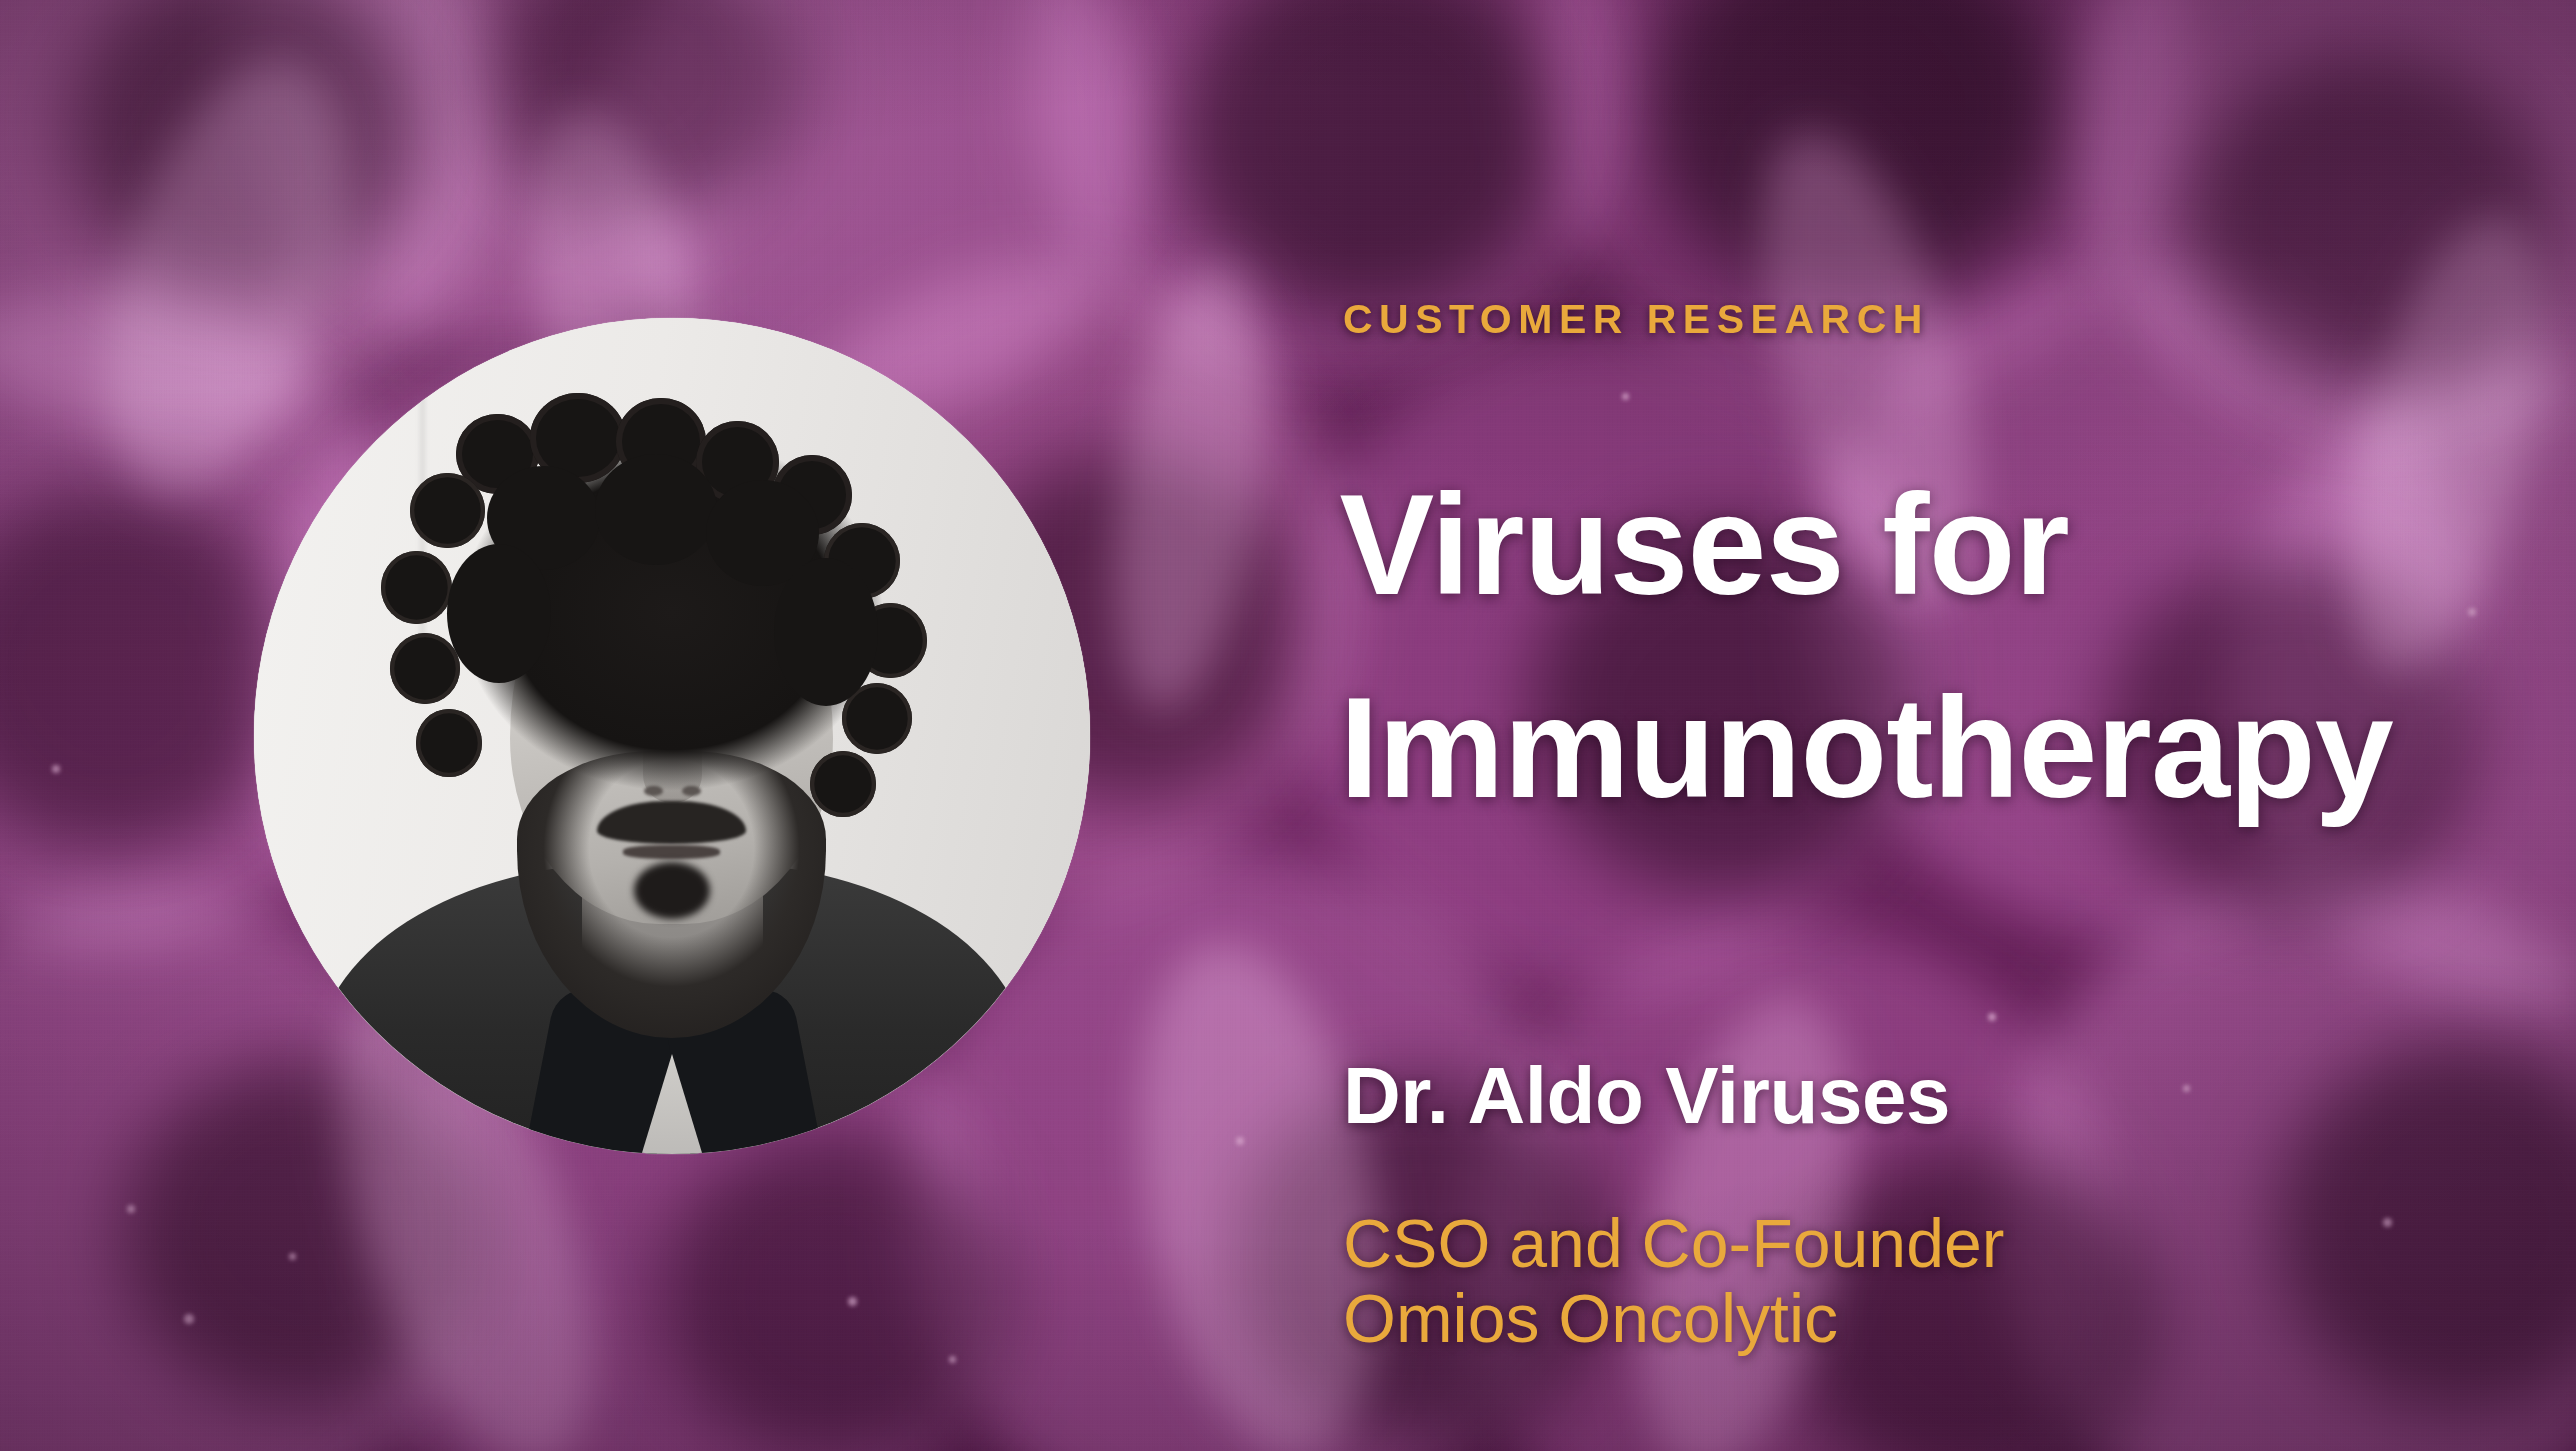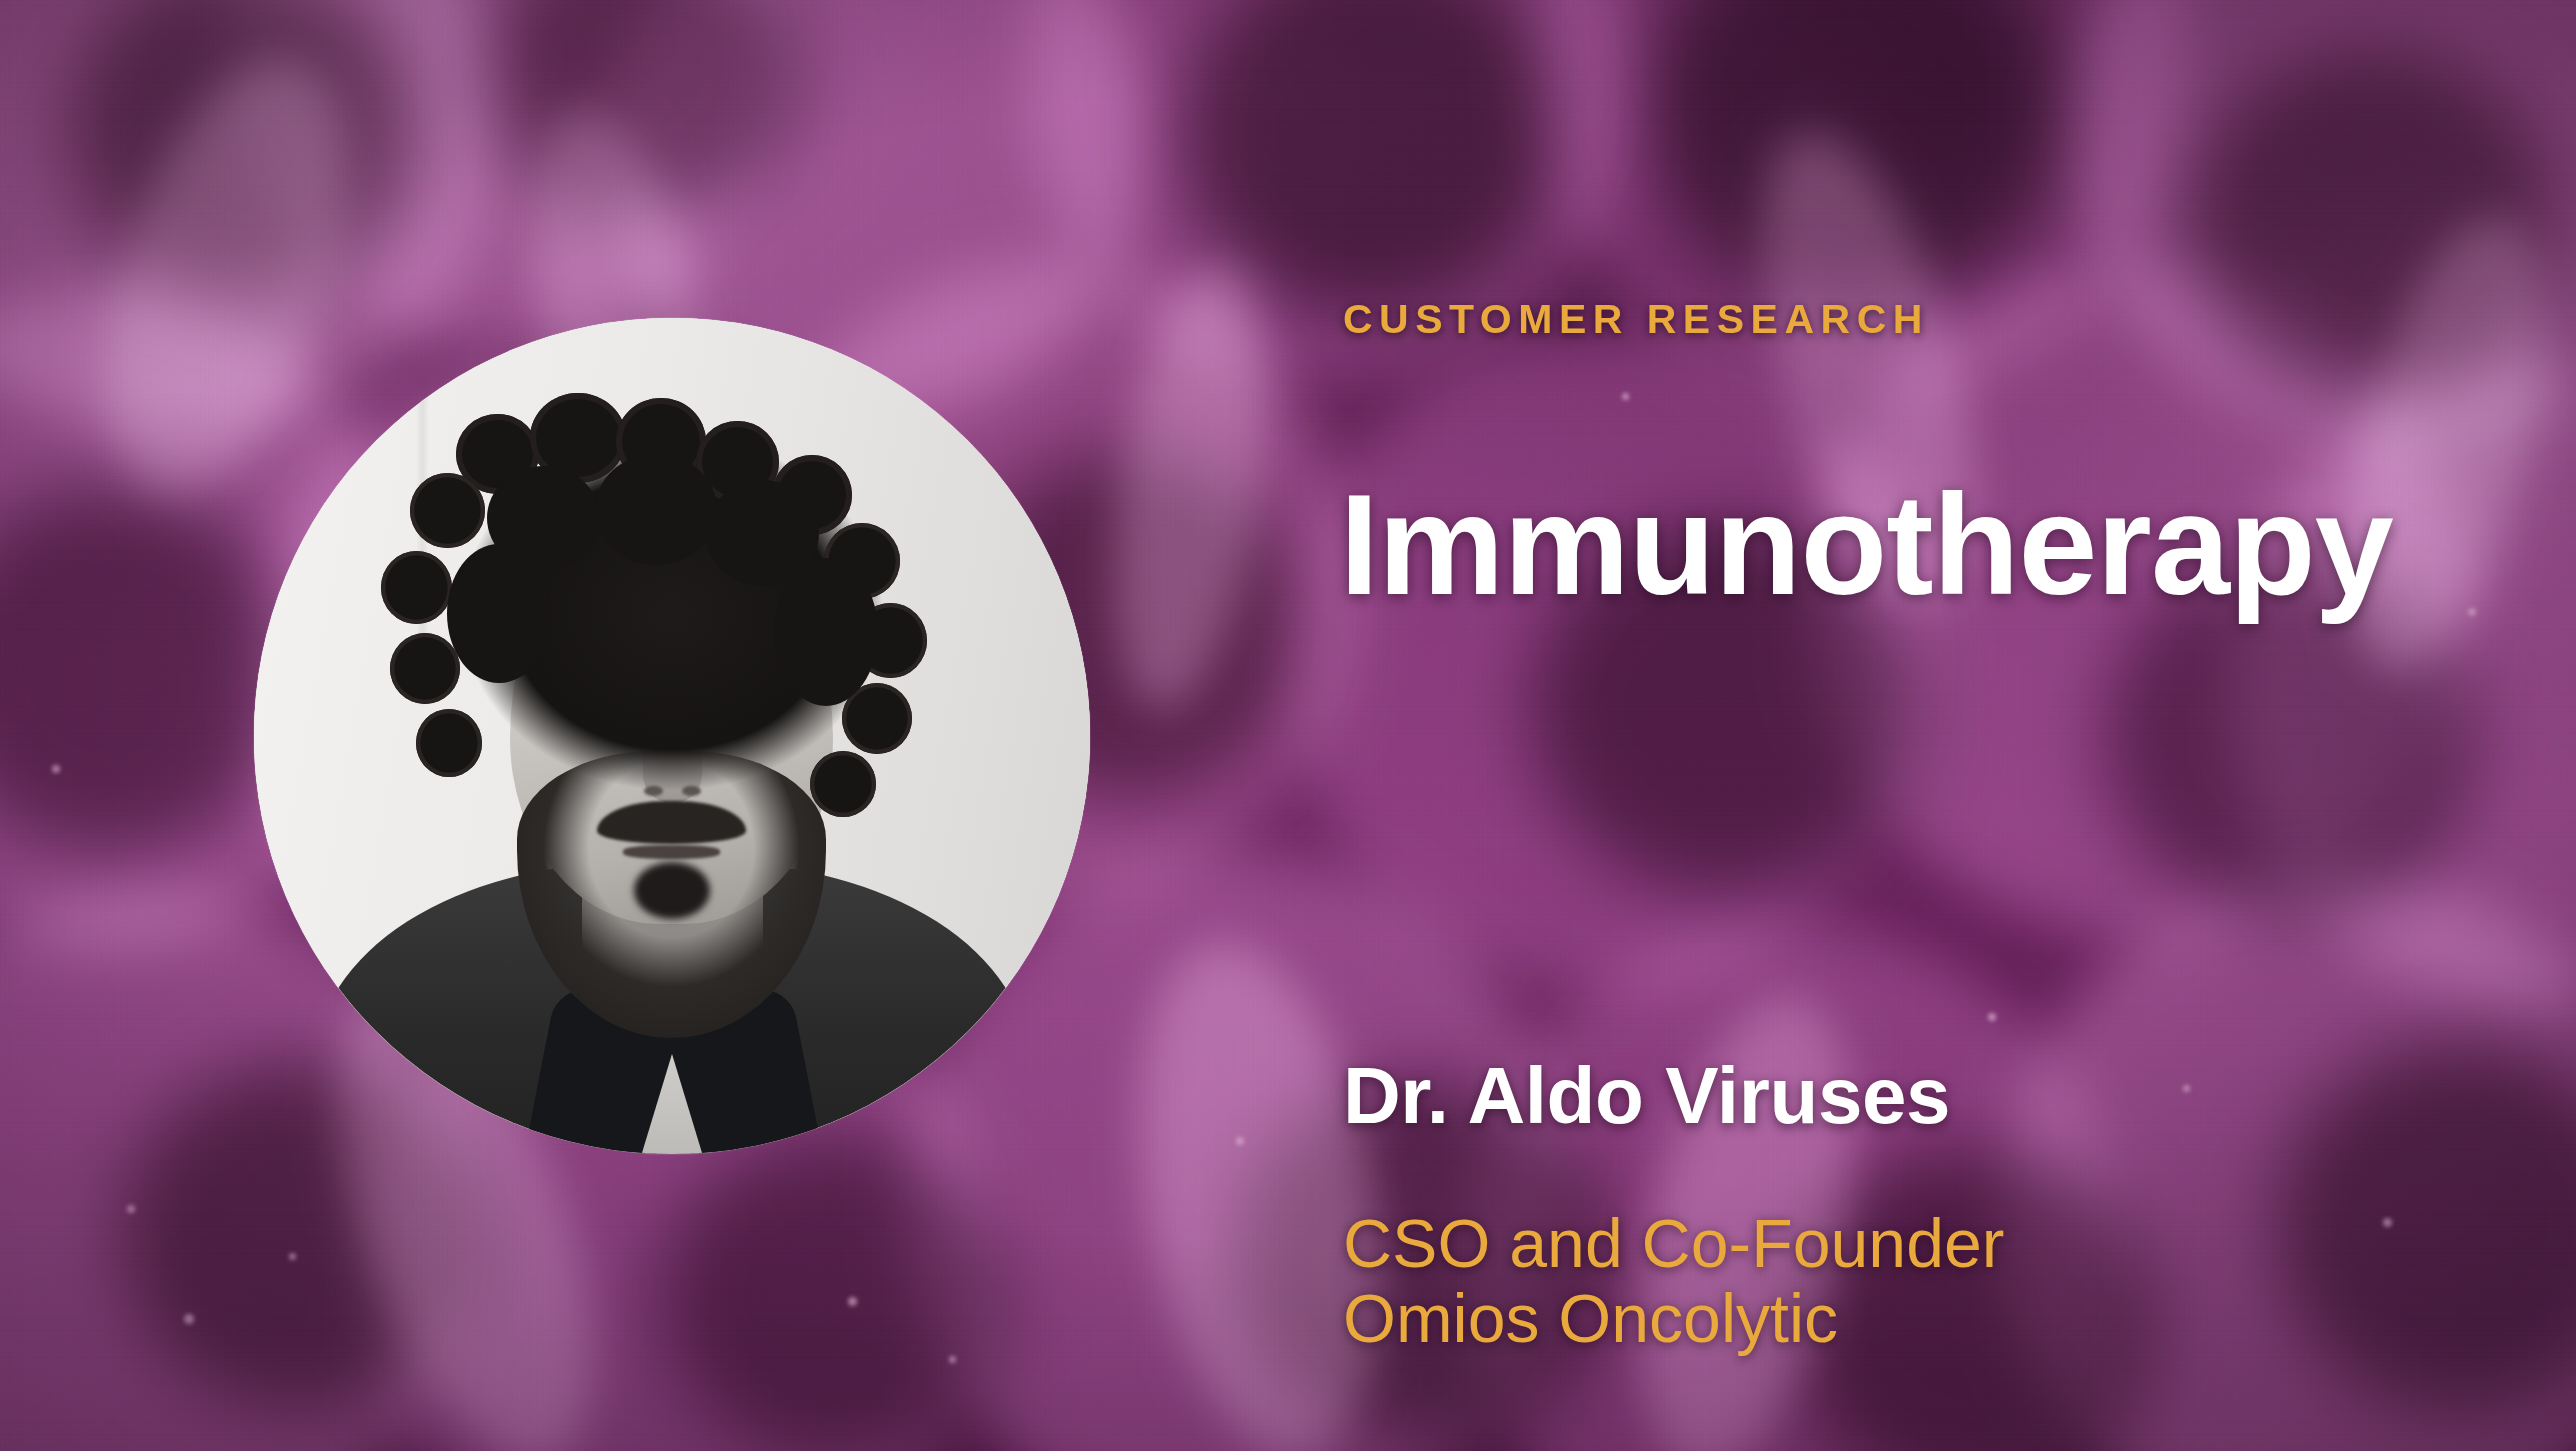--- a/index.html
+++ b/index.html
@@ -455,20 +455,21 @@
       <div class="curl solid" style="left:193px; top:226px; width:104px; height:139px;"></div>
       <div class="curl solid" style="left:520px; top:240px; width:104px; height:148px;"></div>
     </div>
   </div>
 
   <div class="text-col">
 
     <div class="eyebrow">CUSTOMER RESEARCH</div>
 
     <h1 class="title">
+      <span class="ln">Viruses for</span>
       <span class="ln">Immunotherapy</span>
     </h1>
 
     <div class="person-name">Dr. Aldo Viruses</div>
 
     <div class="person-role">
       <span class="ln">CSO and Co-Founder</span>
       <span class="ln">Omios Oncolytic</span>
     </div>
 

